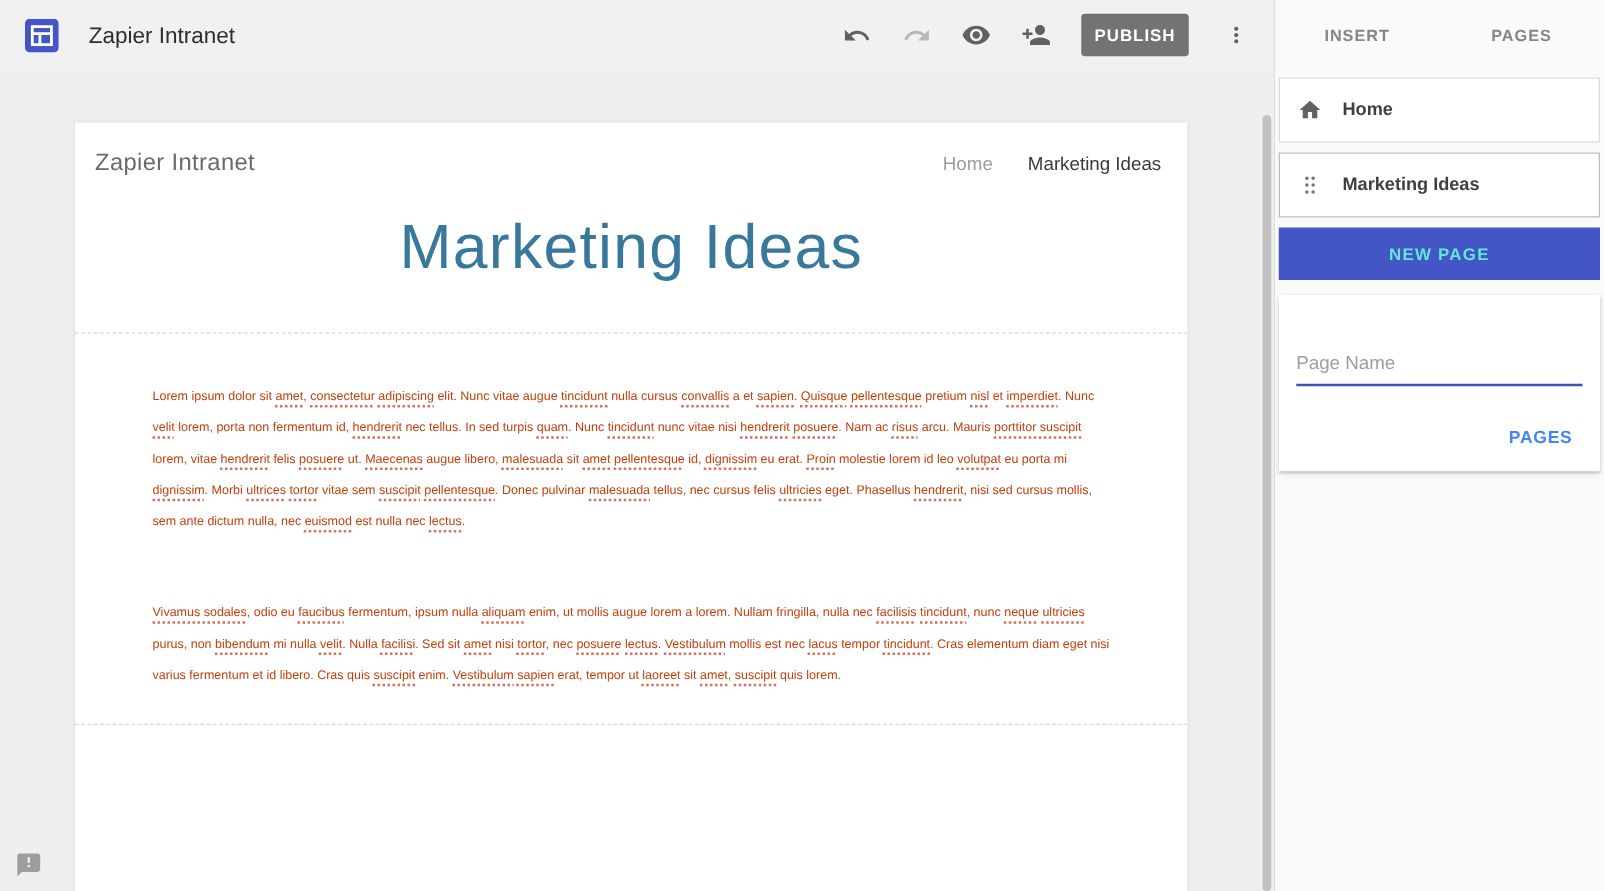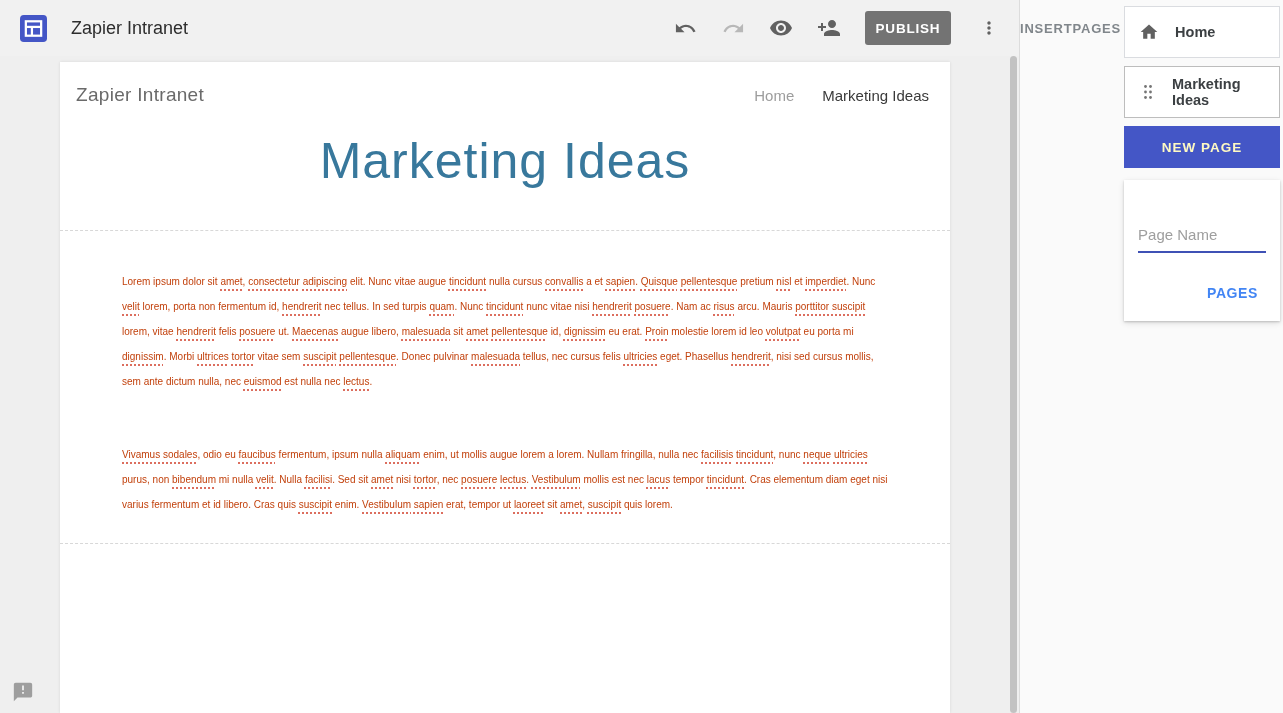--- a/index.html
+++ b/index.html
@@ -2,21 +2,21 @@
 <html><head>
 <meta charset="utf-8">
 <style>
   * { margin:0; padding:0; box-sizing:border-box; }
   html,body { width:1283px; height:713px; overflow:hidden; }
   body { font-family:"Liberation Sans", sans-serif; background:#efefef; color:#202124; }
 
   .app { display:flex; width:1283px; height:713px; }
 
   
-  .main { flex:1 1 auto; display:flex; flex-direction:column; min-width:0; }
+  .main { flex:1 1 auto; display:flex; flex-direction:column; min-width:0;gap:36px; }
 
   .topbar { height:56px; background:#f1f1f1; display:flex; align-items:center;
             justify-content:space-between; padding:0 10px 0 20px; flex:0 0 auto; }
   .topbar-left { display:flex; align-items:center; gap:24px; }
   .logo svg { display:block; }
   .site-name { font-size:18px; color:#2d2d2d; cursor:pointer; }
   .topbar-actions { display:flex; align-items:center; gap:8px; }
   .icon-btn { background:none; border:none; width:40px; height:40px; display:flex;
               align-items:center; justify-content:center; cursor:pointer; }
   .publish-btn { background:#737373; color:#fff; border:none; border-radius:3px;
@@ -47,37 +47,37 @@
   .textblock p:last-child { margin-bottom:0;margin-top:44px; }
   .miss { text-decoration:underline; text-decoration-style:dotted;
           text-decoration-color:#dc6e5e; text-decoration-thickness:2px; text-underline-offset:4px; }
 
   .feedback { position:absolute; left:12px; bottom:10px; width:22px; height:22px; cursor:pointer; }
   .scroll-thumb { position:absolute; right:2px; top:0; bottom:0; width:7px;
                   background:#c2c2c2; border-radius:5px; }
 
   
   .panel { flex:0 0 264px; background:#fafafa; border-left:1px solid #dcdcdc;
-           display:flex; }
+           display:flex; flex-direction:column; }
   .tabs { height:56px; display:flex; flex:0 0 auto; }
   .tab { flex:1; display:flex; align-items:center; justify-content:center;
          font-size:13px; font-weight:bold; letter-spacing:0.8px; color:#80868b;
          cursor:pointer; position:relative; }
   .tab.active { color:#3e56c5; }
   .tab.active::after { content:""; position:absolute; bottom:0; left:50%;
                        transform:translateX(-50%); width:82px; height:3px; background:#3e56c5; }
 
   .pages-list { padding:6px 3px 0; }
   .page-card { background:#fff; border:1px solid #dadce0; height:52px; display:flex;
                align-items:center; padding:0 14px; gap:16px; font-size:14.5px; font-weight:bold;
                color:#3c4043; margin-bottom:8px; cursor:pointer; }
   .page-card.selected { border-color:#bdbdbd; }
   .page-card .picon { display:flex; align-items:center; justify-content:center; width:20px; }
 
-  .new-page { display:block; width:100%; height:42px; background:#4456c6; color:#fef9c3;
+  .new-page { display:block; width:100%; height:42px; background:#4456c6; color:#5eead4;
               border:none; font-family:"Liberation Sans",sans-serif; font-size:13.5px;
               font-weight:bold; letter-spacing:1px; cursor:pointer; margin-bottom:12px; }
 
   .newpage-card { background:#fff; box-shadow:0 1px 2px rgba(0,0,0,0.18), 0 2px 6px rgba(0,0,0,0.12);
                   padding:42px 14px 10px; }
   .newpage-card input { width:100%; border:none; outline:none; background:transparent;
                         border-bottom:2px solid #3f51b5; font-family:"Liberation Sans",sans-serif;
                         font-size:15px; padding:4px 0 8px; color:#a21caf; }
   .newpage-card input::placeholder { color:#9e9e9e; }
   .done-row { text-align:right; margin-top:22px; }

